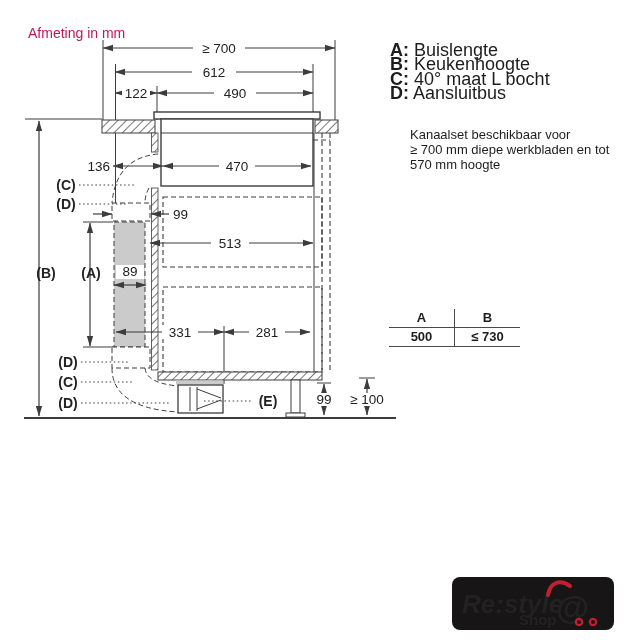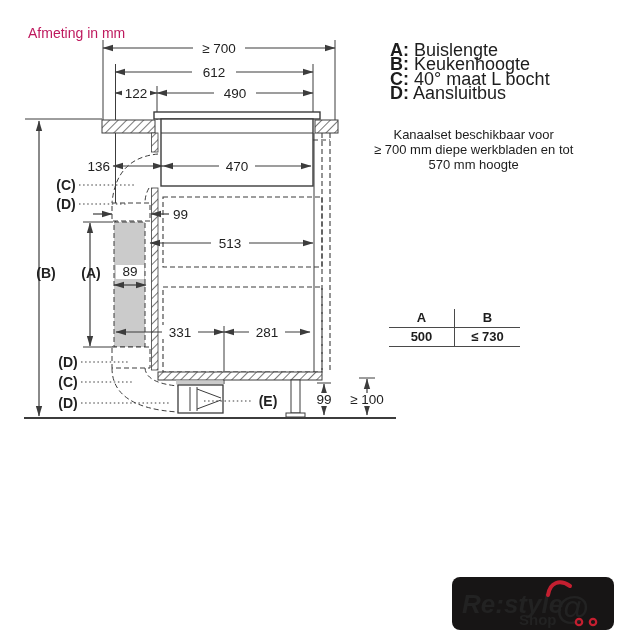--- a/index.html
+++ b/index.html
@@ -2,21 +2,21 @@
 <html><head>
 <meta charset="utf-8">
 <style>
   html,body{margin:0;padding:0;background:#fff;}
   .page{position:relative;width:640px;height:640px;background:#ffffff;overflow:hidden;
         font-family:"Liberation Sans", sans-serif;color:#1d1d1d;}
   .abs{position:absolute;}
   .title{left:28px;top:25px;font-size:14px;color:#be185d;}
   .legend{left:390px;top:43px;font-size:18px;line-height:14.4px;}
   .legend .row b{font-weight:bold;}
-  .note{left:374px;font-size:13px;line-height:15px;text-align:center;}
+  .note{left:410px;font-size:13px;line-height:15px;}
   .note1{top:127px;}
   .note2{top:198px;}
   .dimtable{left:389px;top:309px;border-collapse:collapse;font-size:13px;}
   .dimtable td,.dimtable th{width:57px;text-align:center;padding:1px 4px 2px 4px;font-weight:bold;}
   .dimtable th{font-weight:bold;}
   .dimtable .vline{border-right:1.2px solid #4a4a4a;}
   .dimtable tr.sep td, .dimtable tr.sep th{border-bottom:1.2px solid #4a4a4a;}
   .diagram-svg{left:0;top:0;}
   .logo{left:452px;top:577px;}
   svg text{font-family:"Liberation Sans", sans-serif;fill:#222;}

